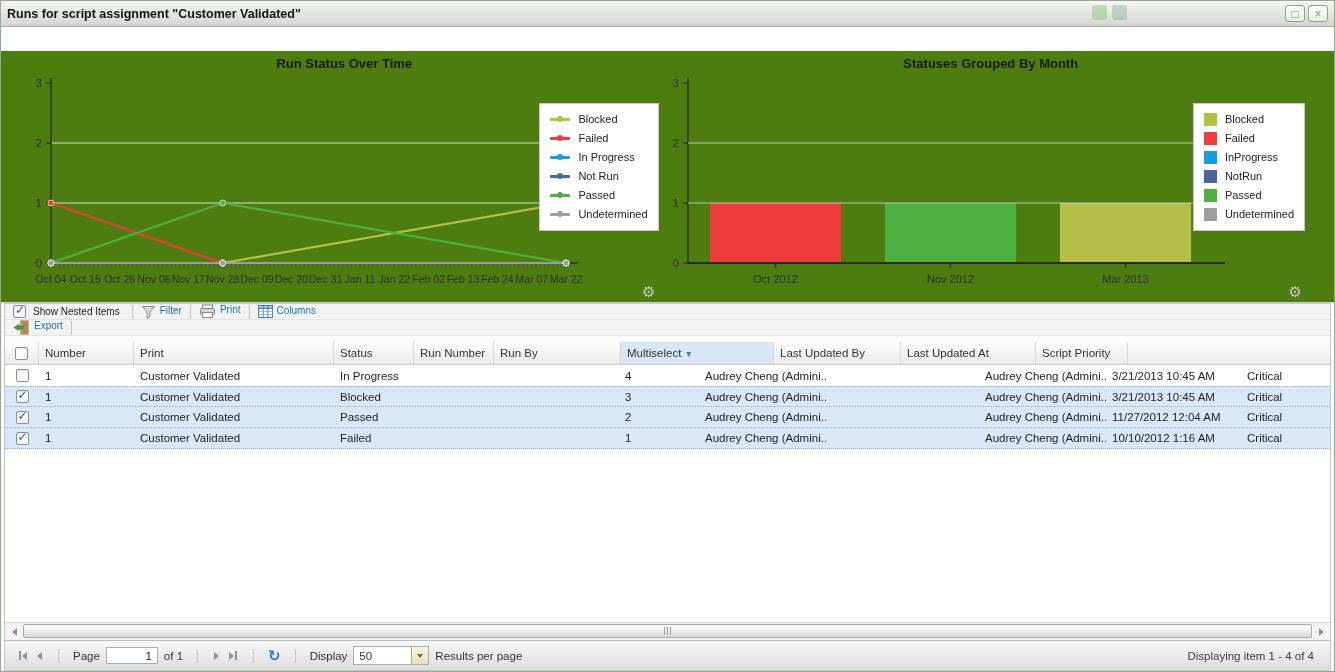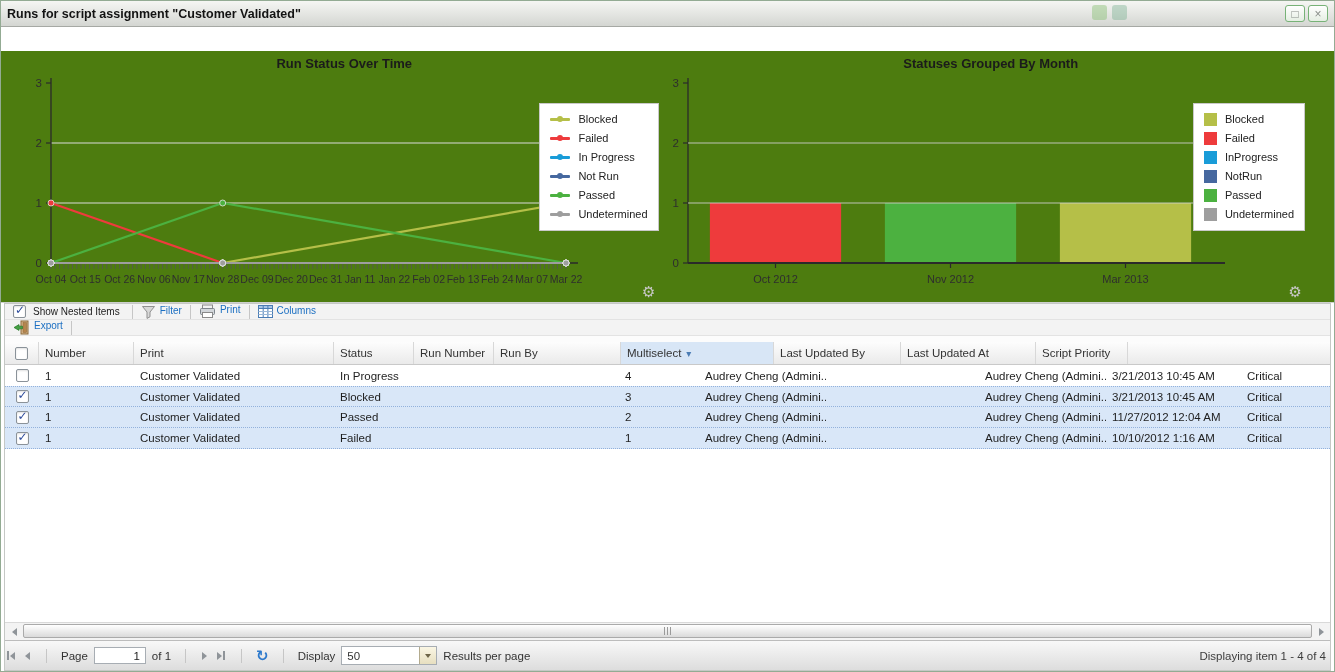--- a/index.html
+++ b/index.html
@@ -59,27 +59,27 @@
   .sarrow{position:absolute;top:0;width:16px;height:17px;display:flex;align-items:center;justify-content:center;cursor:pointer;}
   .sarrow.left{left:1px;}.sarrow.right{right:1px;}
   .tri{width:0;height:0;display:inline-block;}
   .tri-l{border-top:4px solid transparent;border-bottom:4px solid transparent;border-right:5px solid #8f9499;}
   .tri-r{border-top:4px solid transparent;border-bottom:4px solid transparent;border-left:5px solid #8f9499;}
   .sthumb{position:absolute;left:18px;right:18px;top:1px;height:14px;border:1px solid #aaa;border-radius:2px;
     background:linear-gradient(#ffffff,#dadada);display:flex;align-items:center;justify-content:center;gap:2px;cursor:grab;}
   .sthumb i{display:block;width:1px;height:8px;background:#9a9a9a;}
   
   .pager{flex:none;height:30px;background:linear-gradient(#f8f8f8,#dddddd);border-top:1px solid #bcbcbc;
-    display:flex;align-items:center;padding:0 0;gap:6px;font-size:11.5px;color:#333;}
+    display:flex;align-items:center;padding:0 12px;gap:6px;font-size:11.5px;color:#333;}
   .pgbtn{display:flex;align-items:center;gap:1px;padding:2px;cursor:pointer;}
   .pbar{width:2px;height:9px;background:#8f9499;display:inline-block;}
   .pginput{width:52px;height:17px;border:1px solid #a7adb3;font-size:11.5px;text-align:right;padding:0 5px;
     font-family:inherit;background:#fff;color:#222;}
   .refresh{font-size:15px;color:#2d79cc;font-weight:bold;cursor:pointer;line-height:1;}
-  .combo{display:flex;width:96px;height:19px;border:1px solid #a7adb3;background:#fff;align-items:center;cursor:pointer;}
+  .combo{display:flex;width:76px;height:19px;border:1px solid #a7adb3;background:#fff;align-items:center;cursor:pointer;}
   .combo-val{flex:1;padding-left:5px;}
   .combo-trigger{width:17px;height:100%;background:linear-gradient(#faf6e4,#e7dfc0);border-left:1px solid #b3ab8e;
     display:flex;align-items:center;justify-content:center;}
   .combo-trigger i{width:0;height:0;border-left:3.5px solid transparent;border-right:3.5px solid transparent;
     border-top:4px solid #6e6548;display:block;}
   .spacer{flex:1;}
   .displaying{color:#3d3d3d;padding-right:4px;}
   .ticon{flex:none;display:flex;align-items:center;}
 </style>
 </head>

